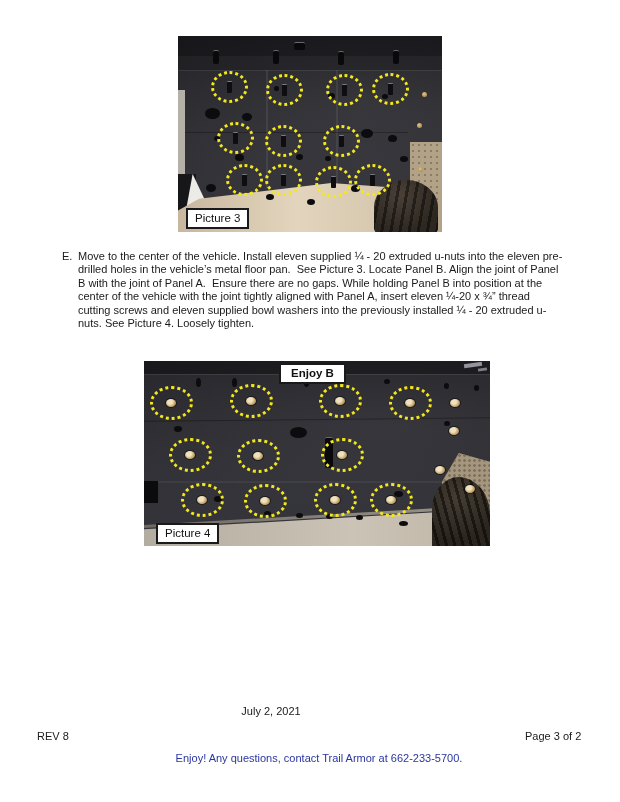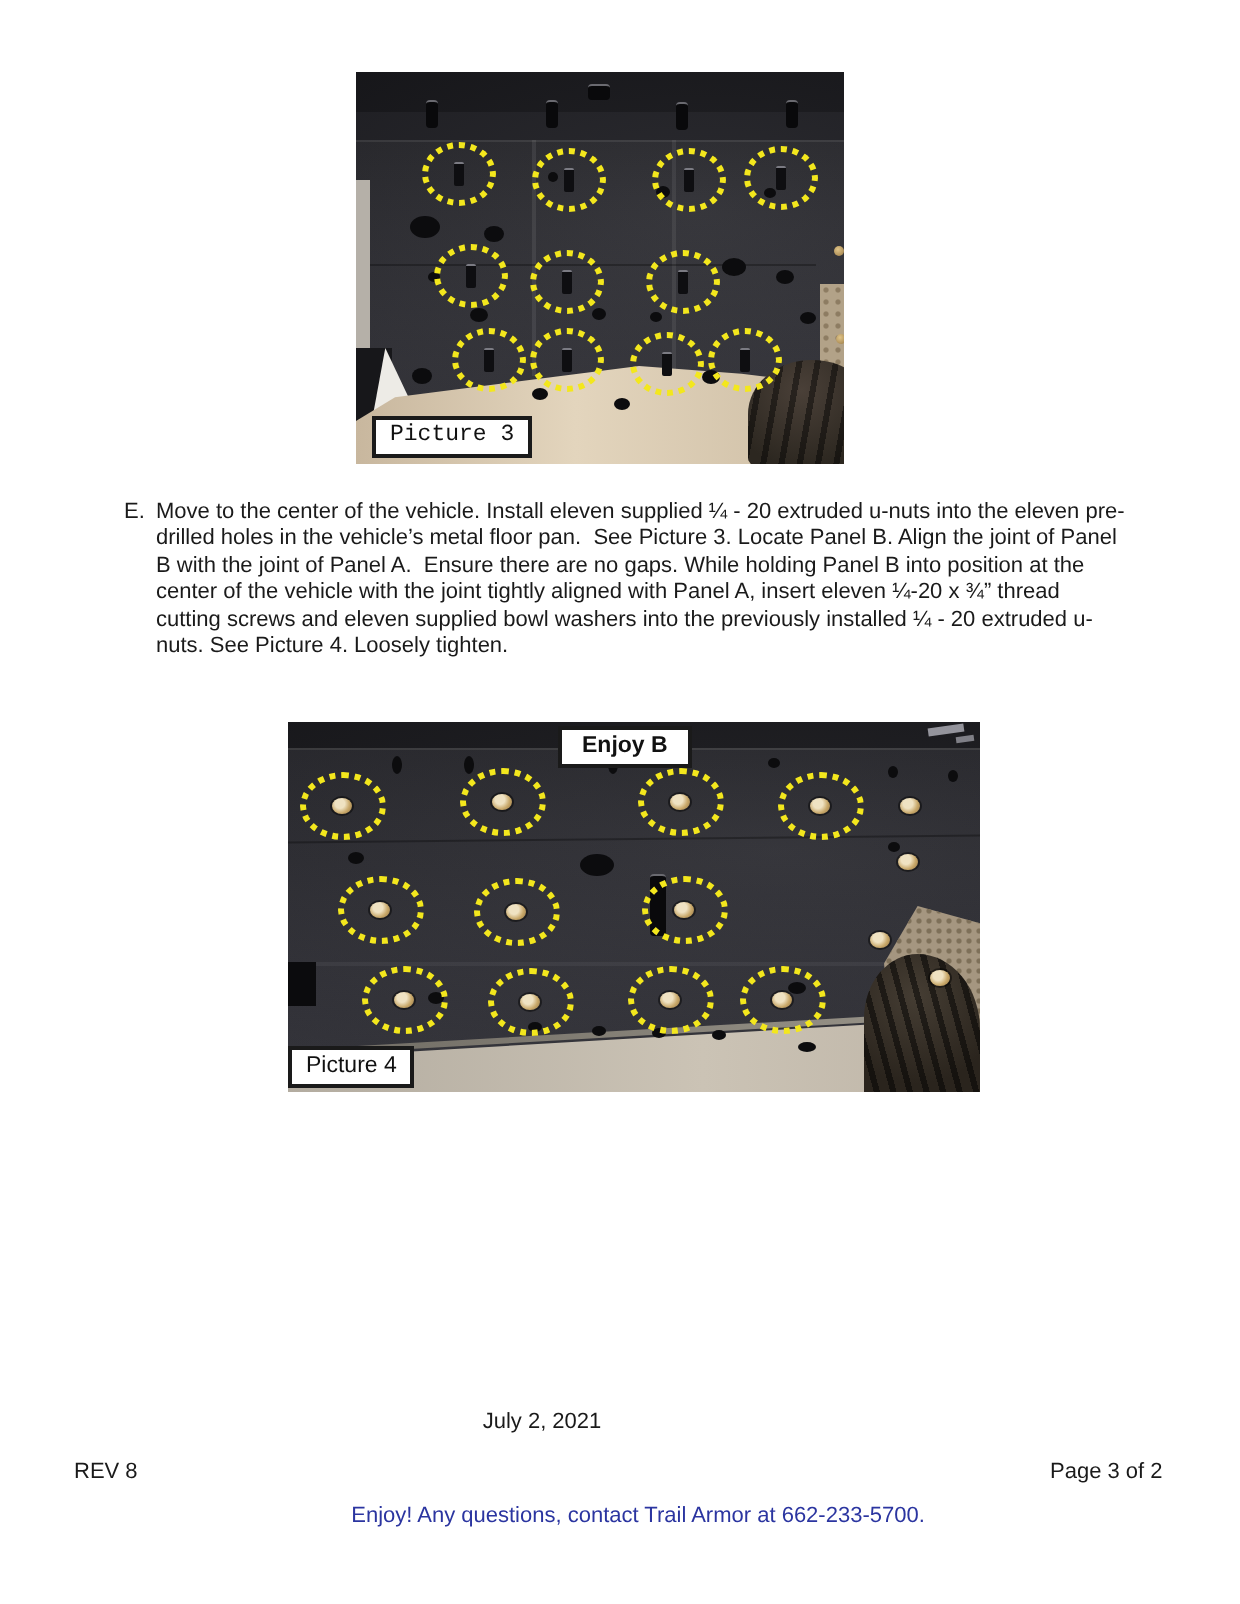--- a/index.html
+++ b/index.html
@@ -1,37 +1,37 @@
 <!DOCTYPE html>
 <html><head>
 <meta charset="utf-8">
 <style>
   html,body{margin:0;padding:0;background:#ffffff;}
   .page{position:relative;width:620px;height:802px;background:#ffffff;overflow:hidden;
         font-family:"Liberation Sans","DejaVu Sans",sans-serif;color:#1a1a1a;}
 
   
   .photo{position:absolute;margin:0;overflow:hidden;background:#2e2e33;}
-  .photo3{left:178px;top:36px;width:244px;height:196px;font-family:Liberation Mono, monospace;}
+  .photo3{left:178px;top:36px;width:264px;height:196px;}
   .photo4{left:144px;top:361px;width:346px;height:185px;}
   .ph-base{position:absolute;inset:0;}
   .photo3 .ph-base{background:linear-gradient(180deg,#232327 0%,#2a2a2f 28%,#333339 65%,#3b3b42 100%);}
   .photo4 .ph-base{background:linear-gradient(184deg,#26262b 0%,#2d2d33 45%,#36363d 80%,#3d3d44 100%);}
   .sheen{position:absolute;inset:0;background:radial-gradient(120% 70% at 70% 35%,rgba(255,255,255,0.05),rgba(0,0,0,0.12));}
   .decor{position:absolute;inset:0;}
   .markers{position:absolute;inset:0;}
   .dotted-circle{position:absolute;border-radius:50%;display:flex;align-items:center;justify-content:center;}
   .p3-stud{width:5px;height:11px;background:#0e0e11;border-top:1px solid #7b7b83;border-radius:1px;}
   .washer{width:10px;height:8px;border-radius:50%;
           background:radial-gradient(circle at 40% 35%,#efe2c2 0 30%,#c9a96b 60%,#8f6f3d 100%);
           box-shadow:0 0 0 1px rgba(0,0,0,0.45);}
   .caption-box{position:absolute;background:#ffffff;border:2px solid #1a1a1a;
                padding:1px 7px 2px 7px;font-size:11.5px;line-height:14px;color:#111;white-space:nowrap;}
   .cap3{left:8px;bottom:3px;}
-  .cap4{left:0px;bottom:2px;}
+  .cap4{left:12px;bottom:2px;}
   .panelb{left:135px;top:2px;font-weight:600;padding:1px 10px 2px 10px;}
 
   
   .p3-topband{position:absolute;left:0;top:0;width:100%;height:20px;background:#16161a;}
   .p3-topband2{position:absolute;left:0;top:20px;width:100%;height:14px;background:#1f1f24;border-bottom:1px solid rgba(255,255,255,0.12);}
   .p3-wall{position:absolute;left:0;top:54px;width:7px;height:96px;background:#b5b0a8;}
   .p3-darkcorner{position:absolute;left:0;top:138px;width:18px;height:58px;background:#17171a;}
   .p3-wedge{position:absolute;left:4px;top:138px;width:38px;height:58px;background:#edebe6;
             clip-path:polygon(28% 0,100% 100%,0 100%);}
   .p3-floor{position:absolute;inset:0;background:linear-gradient(90deg,#c8b79e,#e3d5bd 45%,#cdbda4);

